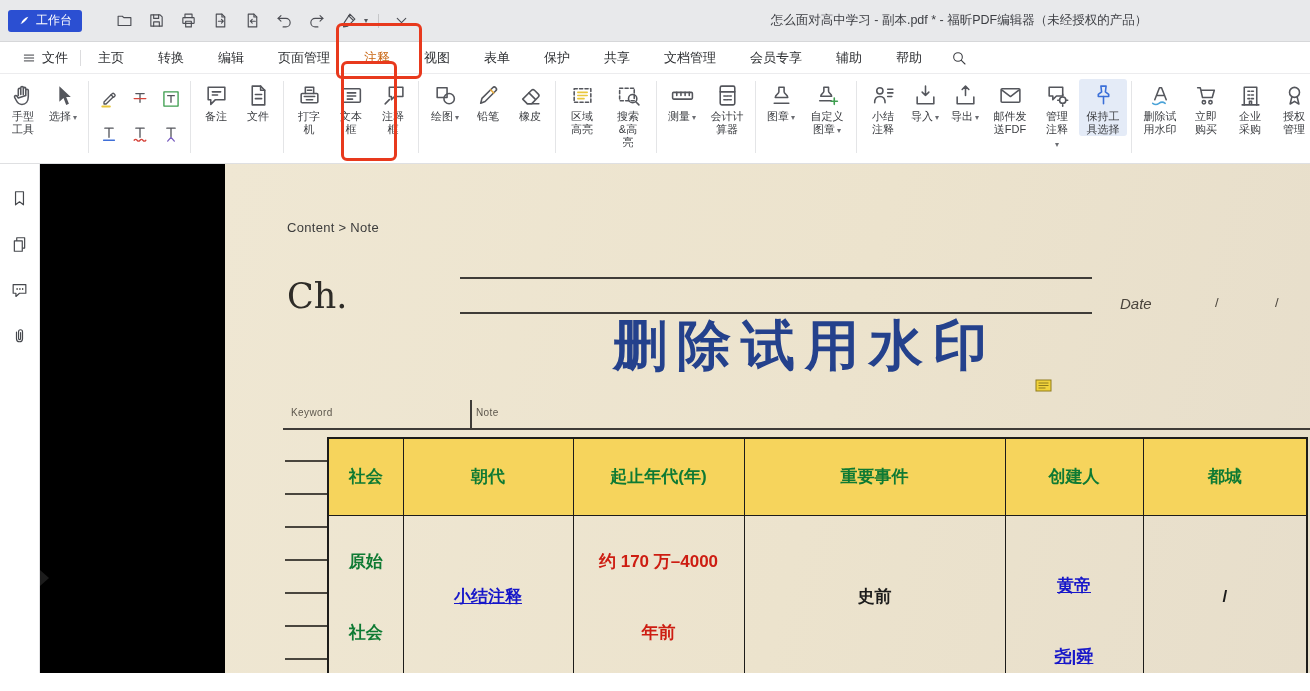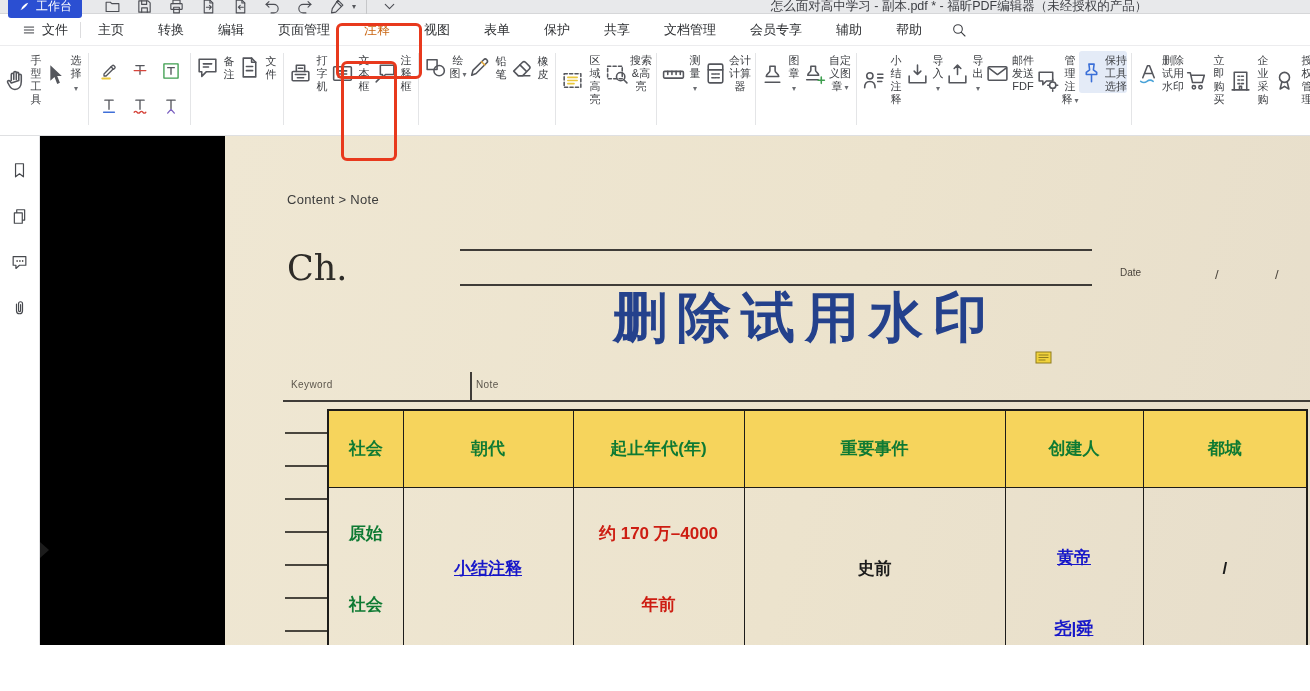--- a/index.html
+++ b/index.html
@@ -1,22 +1,22 @@
 <!DOCTYPE html>
 <html><head>
 <meta charset="utf-8">
 <style>
   *{margin:0;padding:0;box-sizing:border-box;}
   html,body{width:1310px;height:691px;overflow:hidden;background:#fff;
     font-family:"Liberation Sans","DejaVu Sans",sans-serif;}
   .app{position:relative;width:1310px;height:691px;}
 
   
-  .titlebar{height:14px;background:#e8e9eb;border-bottom:1px solid #d6d7d9;
-    display:flex;align-items:center;padding:0 8px;position:relative;}
+  .titlebar{height:42px;background:#e8e9eb;border-bottom:1px solid #d6d7d9;
+    display:flex;align-items:center;padding:0 8px;position:relative;gap:12px;}
   .ws-btn{display:flex;align-items:center;gap:5px;background:#2b4fd2;color:#fff;
     border-radius:3px;height:22px;padding:0 10px;font-size:12px;white-space:nowrap;}
   .ws-btn svg{width:13px;height:13px;}
   .tb-icons{display:flex;align-items:center;margin-left:18px;gap:7px;}
   .tbtn{width:25px;height:22px;display:flex;align-items:center;justify-content:center;border-radius:3px;}
   .tbtn svg{width:17px;height:17px;stroke:#4c4e54;fill:none;stroke-width:1.6;
     stroke-linecap:round;stroke-linejoin:round;}
   .tb-sep{width:1px;height:14px;background:#c6c7c9;margin:0 3px;}
   .tb-caret{font-size:8px;color:#55575c;margin-left:-4px;}
   .tb-title{position:absolute;left:620px;right:12px;text-align:center;font-size:12.5px;
@@ -30,21 +30,21 @@
   .menu-sep{width:1px;height:16px;background:#dcdcde;}
   .menu-item{padding:0 17px;height:100%;display:flex;align-items:center;cursor:default;}
   .menu-item.active{color:#c96511;}
   .menu-search{margin-left:6px;width:28px;height:100%;display:flex;align-items:center;justify-content:center;}
   .menu-search svg{width:16px;height:16px;stroke:#3c3e43;fill:none;stroke-width:1.6;stroke-linecap:round;}
 
   
   .ribbon{height:90px;background:#fff;border-bottom:1px solid #dfe0e2;
     display:flex;align-items:flex-start;padding:5px 0 0 4px;overflow:hidden;white-space:nowrap;}
   .rdiv{width:1px;height:72px;background:#e4e5e7;margin:2px 4px 0 4px;flex:0 0 1px;}
-  .tool{display:flex;align-items:center;gap:1px;padding-top:3px;
+  .tool{display:flex;flex-direction:column;align-items:center;gap:1px;padding-top:3px;
     border-radius:3px;flex-shrink:0;}
   .tool.selected{background:#e4ebf7;}
   .ticon{height:27px;display:flex;align-items:center;justify-content:center;}
   .ticon svg{width:25px;height:25px;stroke:#54565c;fill:none;stroke-width:1.5;
     stroke-linecap:round;stroke-linejoin:round;}
   .tlabel{font-size:11px;line-height:13px;color:#3a3c40;text-align:center;
     word-break:break-all;white-space:normal;}
   .lw2{max-width:26px;} .lw3{max-width:38px;} .lw40{max-width:40px;}
   .has-caret .tlabel::after{content:" ▾";font-size:8px;color:#6b6d72;}
   .mgrid{display:grid;grid-template-columns:repeat(3,31px);grid-auto-rows:35px;
@@ -76,21 +76,21 @@
 
   
   .page{position:absolute;left:185px;top:0;width:1086px;height:509px;overflow:hidden;
     background:linear-gradient(105deg,#efe7d3 0%,#ece3cd 55%,#e7decb 100%);
     box-shadow:-4px 0 9px rgba(0,0,0,.3);color:#3f3a33;}
   .abs{position:absolute;}
   .breadcrumb{left:62px;top:56px;font-size:13px;color:#3c3c3c;letter-spacing:.3px;}
   .chapter{left:62px;top:112px;font-size:35px;color:#2e2c28;font-family:"DejaVu Serif","Liberation Serif",serif;}
   .hline{height:2px;background:#3f3c38;}
   .vline{width:2px;background:#3f3c38;}
-  .date-label{left:895px;top:131px;font-size:10px;color:#4a443c;}
+  .date-label{left:895px;top:131px;font-size:15px;color:#4a443c;font-style:italic;}
   .date-slash{top:131px;font-size:13px;color:#4a443c;}
   .doc-title{left:280px;top:146px;width:600px;text-align:center;font-size:54px;font-weight:800;
     letter-spacing:10px;color:#24418c;font-family:"DejaVu Serif","Liberation Serif",serif;white-space:nowrap;}
   .keyword{font-size:10px;color:#5c564c;letter-spacing:.4px;}
   .ruled{left:60px;top:265px;width:42px;height:244px;
     background:repeating-linear-gradient(to bottom,transparent 0,transparent 31.5px,#4a463e 31.5px,#4a463e 33px);}
 
   table.dyn{position:absolute;left:102px;top:273px;border-collapse:collapse;table-layout:fixed;
     border:2.5px solid #1d1c1a;}
   table.dyn th,table.dyn td{border:1.6px solid #1d1c1a;text-align:center;vertical-align:middle;

